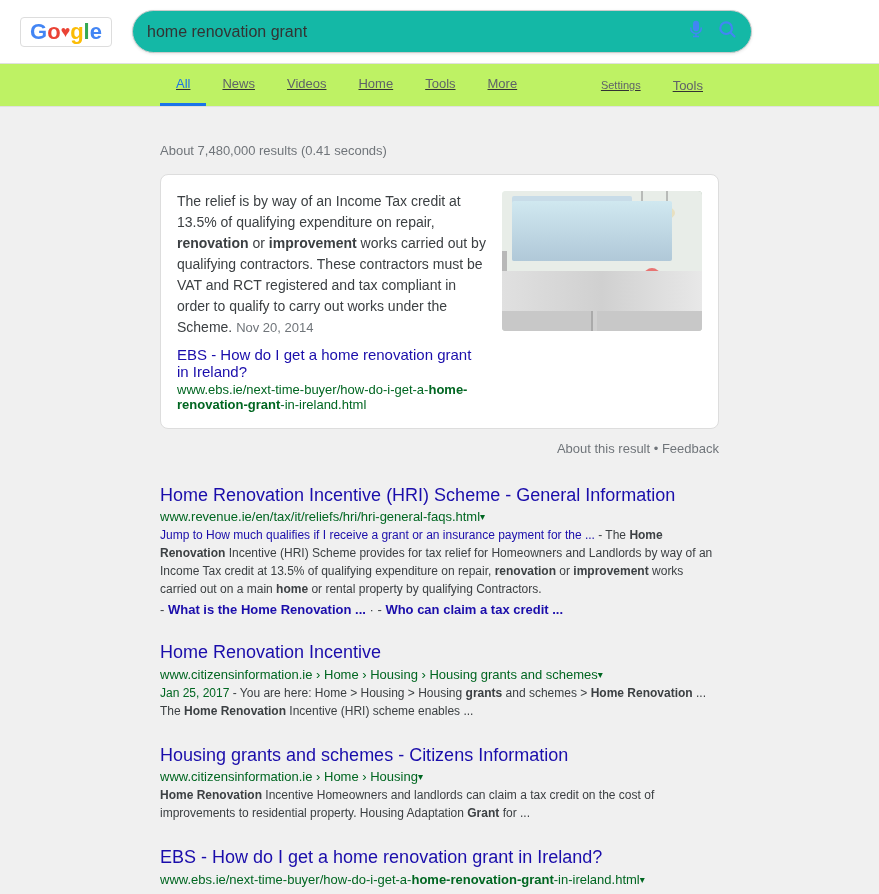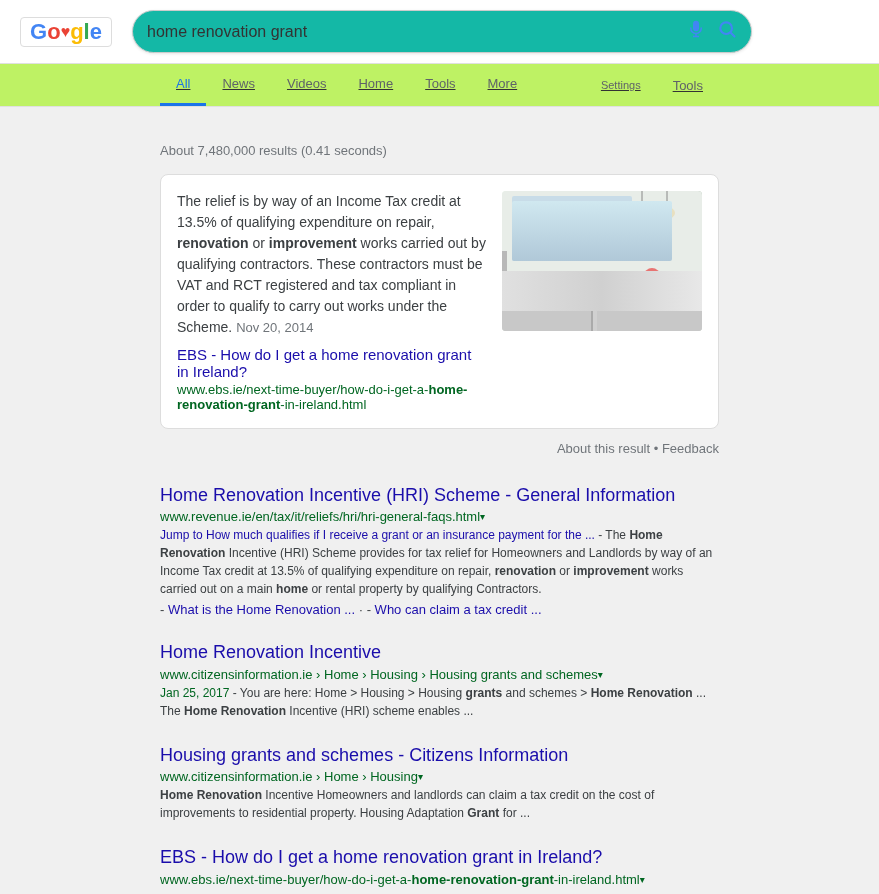--- a/index.html
+++ b/index.html
@@ -54,21 +54,21 @@
     .result-item { margin-bottom: 24px; }
     .result-title { font-size: 18px; color: #1a0dab; text-decoration: none; cursor: pointer; line-height: 1.3; }
     .result-url-line { display: flex; align-items: center; margin: 2px 0; }
     .result-url { font-size: 13px; color: #006621; }
     .dropdown-arrow { color: #006621; font-size: 10px; cursor: pointer; }
     .result-snippet { font-size: 12px; color: #3c4043; line-height: 1.5; margin-top: 2px; }
     .result-snippet a { color: #1a0dab; text-decoration: none; }
     .result-snippet strong { color: #3c4043; font-weight: bold; }
     .result-date { color: #006621; }
     .sub-links { font-size: 13px; color: #3c4043; margin-top: 4px; }
-    .sub-links a { color: #1a0dab; text-decoration: none; }
+    .sub-links a { color: #1a0dab; text-decoration: none; font-weight: bold; }
   </style>
 </head>
 <body>
 
 <div class="header">
   <div class="logo-container">
     <div class="logo-box">
       <span class="logo-g">G</span>
         <span class="logo-o1">o</span>
         <span class="logo-heart">♥</span>

